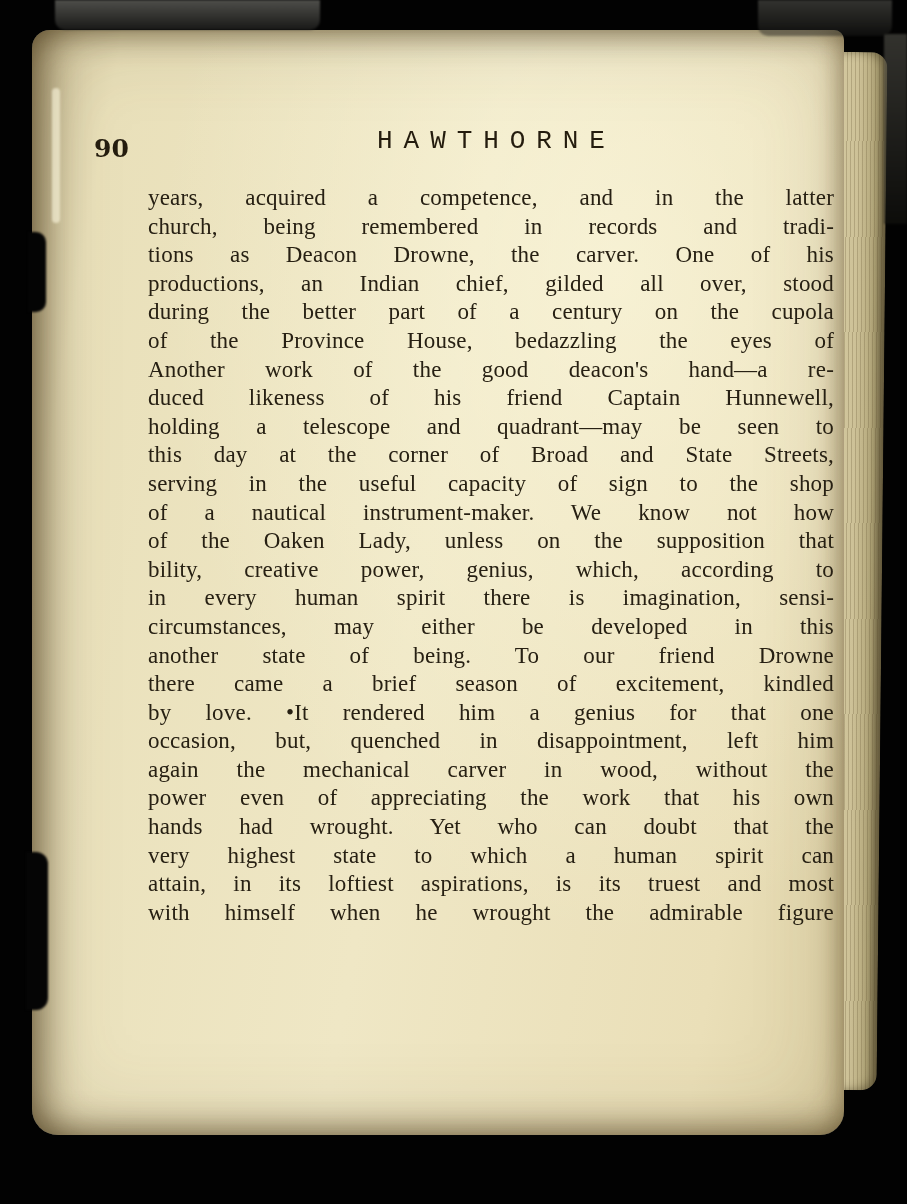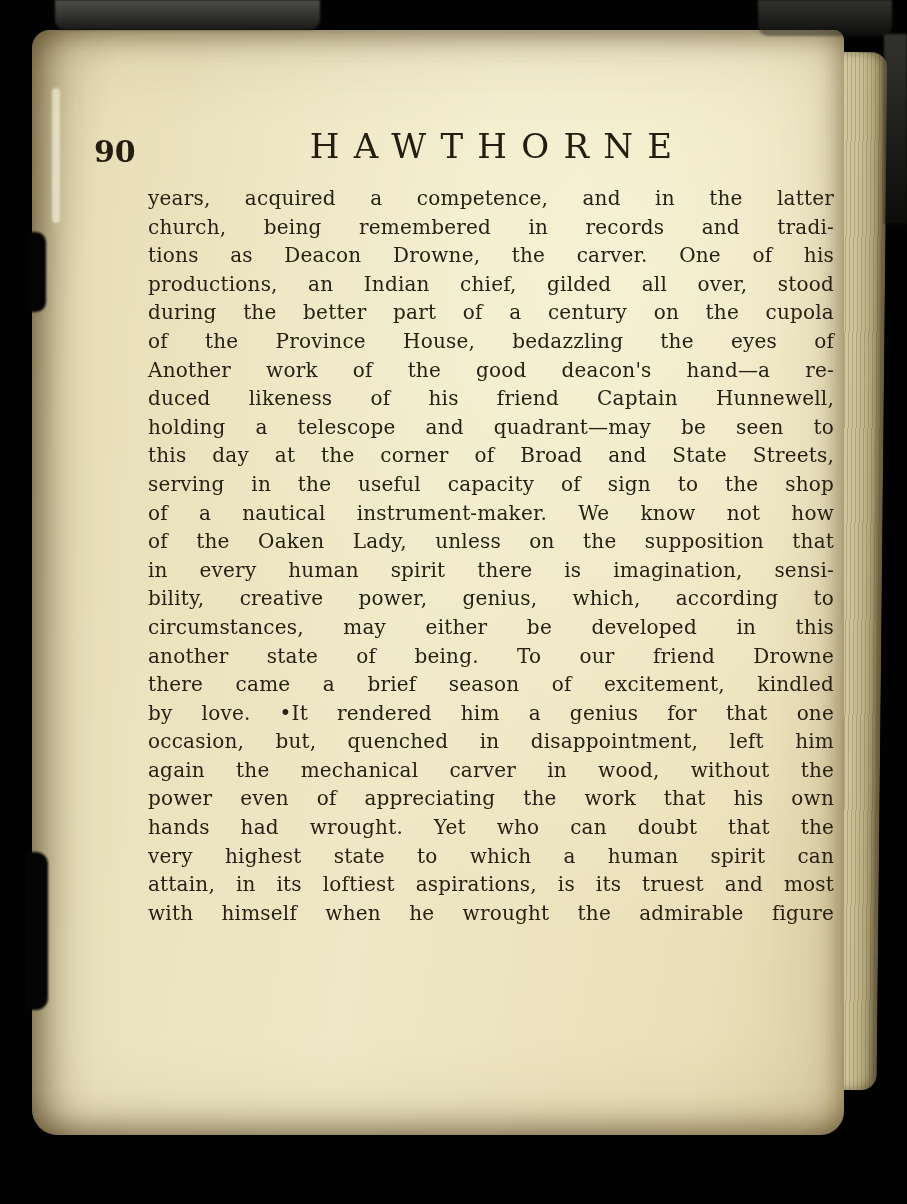--- a/index.html
+++ b/index.html
@@ -62,44 +62,46 @@
   }
   .header {
     position: relative;
     height: 46px;
     margin-bottom: 12px;
   }
   .pagenum {
     position: absolute;
     left: -54px;
     top: 8px;
-    font-size: 30px;
+    font-size: 25px;
     font-weight: 700;
     color: #241c0e;
   }
   .title {
     text-align: center;
-    font-size: 34px;
+    font-size: 26px;
     letter-spacing: 0.42em;
     padding-left: 0.42em; 
     color: #241c0e;
     font-weight: 500;
+    font-family: Liberation Mono, monospace;
   }
   .text-block {
     color: #272013;
   }
   .text-line {
-    font-size: 20px;
+    font-size: 23px;
     line-height: 28.6px;
     letter-spacing: 0.2px;
     white-space: nowrap;
     text-align: justify;
     text-align-last: justify;
     -moz-text-align-last: justify;
     overflow: visible;
+    font-family: Liberation Serif, serif;
   }
   
   .artifact { position: absolute; pointer-events: none; }
   .streak-top-left {
     left: 55px; top: 0; width: 265px; height: 30px; z-index: 4;
     background: linear-gradient(180deg, #8d8d86, #2c2c29);
     opacity: 0.55;
     border-radius: 0 0 10px 10px;
     filter: blur(1px);
   }
@@ -156,22 +158,22 @@
           <div class="text-line">productions, an Indian chief, gilded all over, stood</div>
           <div class="text-line">during the better part of a century on the cupola</div>
           <div class="text-line">of the Province House, bedazzling the eyes of</div>
           <div class="text-line">Another work of the good deacon's hand—a re-</div>
           <div class="text-line">duced likeness of his friend Captain Hunnewell,</div>
           <div class="text-line">holding a telescope and quadrant—may be seen to</div>
           <div class="text-line">this day at the corner of Broad and State Streets,</div>
           <div class="text-line">serving in the useful capacity of sign to the shop</div>
           <div class="text-line">of a nautical instrument-maker. We know not how</div>
           <div class="text-line">of the Oaken Lady, unless on the supposition that</div>
+          <div class="text-line">bility, creative power, genius, which, according to</div>
           <div class="text-line">in every human spirit there is imagination, sensi-</div>
-          <div class="text-line">bility, creative power, genius, which, according to</div>
           <div class="text-line">circumstances, may either be developed in this</div>
           <div class="text-line">another state of being. To our friend Drowne</div>
           <div class="text-line">there came a brief season of excitement, kindled</div>
           <div class="text-line">by love. •It rendered him a genius for that one</div>
           <div class="text-line">occasion, but, quenched in disappointment, left him</div>
           <div class="text-line">again the mechanical carver in wood, without the</div>
           <div class="text-line">power even of appreciating the work that his own</div>
           <div class="text-line">hands had wrought. Yet who can doubt that the</div>
           <div class="text-line">very highest state to which a human spirit can</div>
           <div class="text-line">attain, in its loftiest aspirations, is its truest and most</div>

